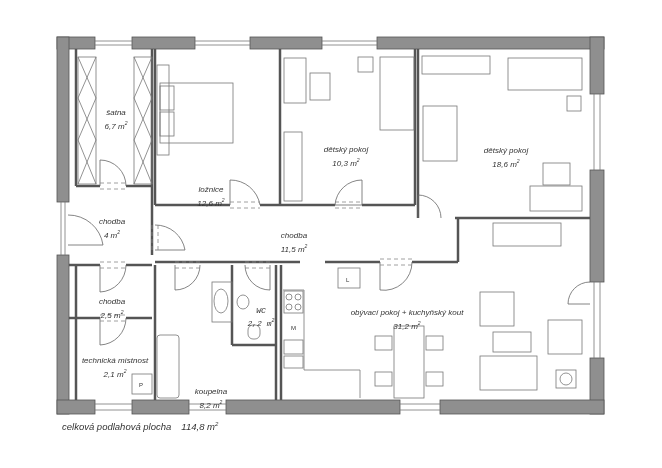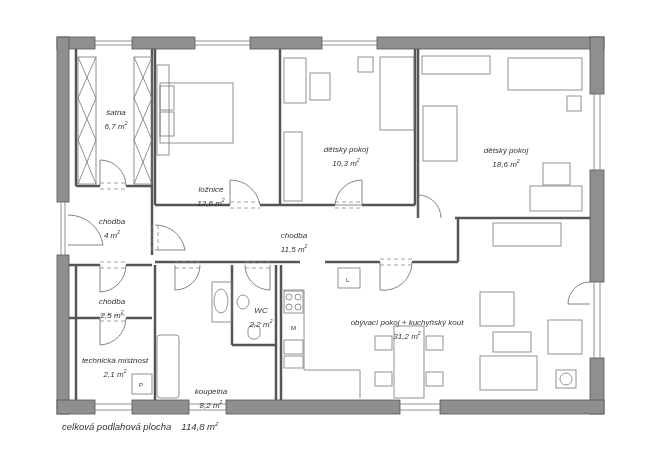--- a/index.html
+++ b/index.html
@@ -182,21 +182,21 @@
 </svg>
 
 <div id="labels">
     <div class="lbl" style="left: 116px; top: 108px;"><span>šatna</span><br><span><span>6,7</span> <span>m</span><sup>2</sup></span></div>
     <div class="lbl" style="left: 211px; top: 163px; margin-top: 22px;"><span>ložnice</span><br><span><span>12,6</span> <span>m</span><sup>2</sup></span></div>
     <div class="lbl" style="left: 346px; top: 145px;"><span>dětský pokoj</span><br><span><span>10,3</span> <span>m</span><sup>2</sup></span></div>
     <div class="lbl" style="left: 506px; top: 146px;"><span>dětský pokoj</span><br><span><span>18,6</span> <span>m</span><sup>2</sup></span></div>
     <div class="lbl" style="left: 112px; top: 217px;"><span>chodba</span><br><span><span>4</span> <span>m</span><sup>2</sup></span></div>
     <div class="lbl" style="left: 294px; top: 231px;"><span>chodba</span><br><span><span>11,5</span> <span>m</span><sup>2</sup></span></div>
     <div class="lbl" style="left: 112px; top: 297px;"><span>chodba</span><br><span><span>2,5</span> <span>m</span><sup>2</sup></span></div>
-    <div class="lbl" style="left: 261px; top: 306px;"><span>WC</span><br><span><span>2,2</span> <span>m</span><sup>2</sup></span></div>
-    <div class="lbl" style="left: 407px; top: 308px; margin-top: 10px;"><span>obývací pokoj + kuchyňský kout</span><br><span><span>31,2</span> <span>m</span><sup>2</sup></span></div>
+    <div class="lbl" style="left: 261px; top: 306px; font-family: Liberation Mono, monospace;"><span>WC</span><br><span><span>2,2</span> <span>m</span><sup>2</sup></span></div>
+    <div class="lbl" style="left: 407px; top: 308px;"><span>obývací pokoj + kuchyňský kout</span><br><span><span>31,2</span> <span>m</span><sup>2</sup></span></div>
     <div class="lbl" style="left: 115px; top: 356px;"><span>technická místnost</span><br><span><span>2,1</span> <span>m</span><sup>2</sup></span></div>
     <div class="lbl" style="left: 211px; top: 359px; margin-top: 28px;"><span>koupelna</span><br><span><span>8,2</span> <span>m</span><sup>2</sup></span></div>
   </div>
 
 <div class="total">
   <span>celková podlahová plocha</span><span class="val"><span>114,8 m</span><sup>2</sup></span>
 </div>
 
 </body></html>

